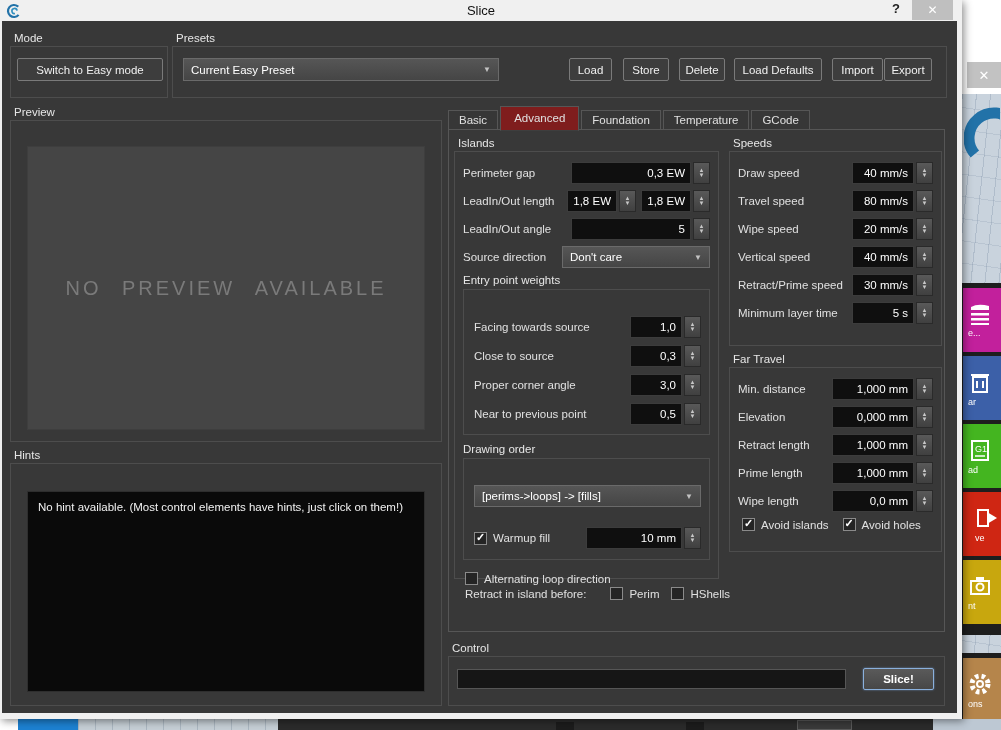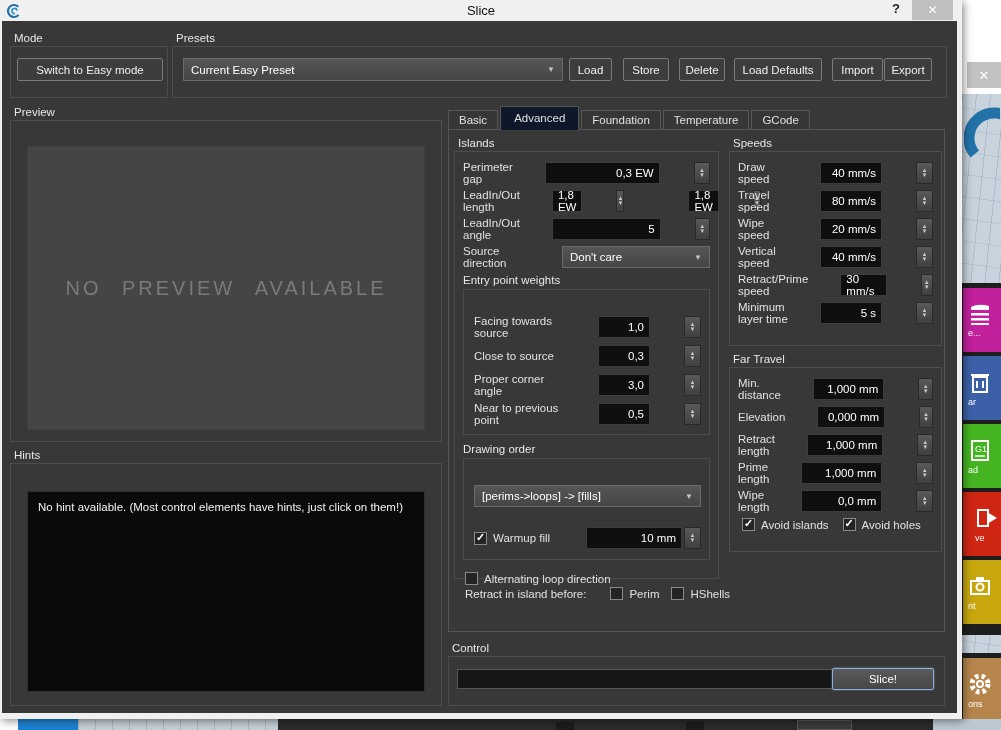--- a/index.html
+++ b/index.html
@@ -46,41 +46,41 @@
   .glabel { font-size:11.5px; color:#e6e6e6; padding-left:4px; height:14px; }
   .gbox { position:absolute; left:0; right:0; top:14px; bottom:0; border:1px solid #4d4d4d; }
 
   
   .g-mode { left:8px; top:11px; width:158px; height:66px; }
   .btn { background:#3d3d3d; border:1px solid #7a7a7a; border-radius:2px; color:#f0f0f0; font-size:11.5px; display:flex; align-items:center; justify-content:center; font-family:"Liberation Sans", sans-serif; }
   .mode-btn { position:absolute; left:6px; top:11px; width:146px; height:23px; }
   .g-presets { left:170px; top:11px; width:775px; height:66px; }
   .combo { background:linear-gradient(#565656,#454545); border:1px solid #6a6a6a; color:#fff; font-size:11.5px; display:flex; align-items:center; padding:0 7px; }
   .combo .arrow { margin-left:auto; font-size:8px; color:#c2c2c2; }
-  .presets-combo { position:absolute; left:10px; top:11px; width:380px; height:23px;text-align:center; }
+  .presets-combo { position:absolute; left:10px; top:11px; width:316px; height:23px;text-align:center; }
   .pbtn { position:absolute; top:11px; height:23px; }
   .pbtn0 { left:396px; width:43px; } .pbtn1 { left:450px; width:46px; }
   .pbtn2 { left:506px; width:46px; } .pbtn3 { left:561px; width:88px; }
   .pbtn4 { left:659px; width:51px; } .pbtn5 { left:711px; width:48px; }
 
   
   .g-preview { left:8px; top:85px; width:432px; height:336px; }
   .preview-panel { position:absolute; left:16px; top:25px; right:16px; bottom:11px; background:#454545; border:1px solid #3e3e3e; display:flex; align-items:center; justify-content:center; }
   .preview-text { color:#7a7a7a; font-size:20px; letter-spacing:3px; word-spacing:12px; }
   .g-hints { left:8px; top:428px; width:432px; height:257px; }
   .hints-panel { position:absolute; left:16px; top:27px; right:16px; bottom:13px; background:#0a0a0a; border:1px solid #2e2e2e; color:#f2f2f2; font-size:11.5px; padding:9px 10px; }
 
   
   .tabbar { position:absolute; left:446px; top:86px; display:flex; align-items:flex-end; height:23px; }
   .tab { background:#373737; border:1px solid #565656; color:#e0e0e0; font-size:11.5px; padding:3px 10px 4px; margin-right:2px; position:relative; top:1px; }
-  .tab.active { background:#0f172a; padding:5px 13px 6px; border-bottom-color:#3e3e3e; z-index:2; top:1px; }
+  .tab.active { background:#7f1d1d; padding:5px 13px 6px; border-bottom-color:#3e3e3e; z-index:2; top:1px; }
   .tabpanel { position:absolute; left:446px; top:108px; width:497px; height:503px; background:#383838; border:1px solid #565656; }
 
   
-  .frow { display:flex; align-items:center; height:22px; margin-bottom:6px;gap:32px; }
+  .frow { display:flex; align-items:center; height:22px; margin-bottom:6px; }
   .flabel { font-size:11.5px; color:#e0e0e0; flex:1; }
   .field { background:#0f0f0f; border:1px solid #3c3c3c; color:#fff; font-size:11.5px; height:22px; display:flex; align-items:center; justify-content:flex-end; padding:0 5px; }
   .spin { width:17px; height:22px; margin-left:2px; background:linear-gradient(#595959,#404040); border:1px solid #2a2a2a; display:flex; flex-direction:column; align-items:center; justify-content:center; color:#c8c8c8; }
   .spin i { font-style:normal; font-size:6px; line-height:5px; }
   .cb { width:13px; height:13px; background:#242424; border:1px solid #8a8a8a; display:inline-flex; align-items:center; justify-content:center; flex:none; }
   .cb.on::after { content:"✓"; color:#fff; font-size:11px; font-weight:bold; margin-top:-2px; }
   .cblabel { font-size:11.5px; color:#e0e0e0; margin-left:6px; }
 
   .g-islands { left:5px; top:7px; width:265px; height:442px; }
   .g-islands .gbox { padding:10px 8px 0 8px; }
@@ -101,21 +101,21 @@
 
   .g-speeds { left:280px; top:7px; width:213px; height:209px; }
   .g-speeds .gbox, .g-fartravel .gbox { padding:10px 8px 0 8px; }
   .g-fartravel { left:280px; top:223px; width:213px; height:199px; }
   .checks-row { display:flex; align-items:center; margin-top:2px; padding-left:4px; }
   .checks-row .gap { width:14px; }
 
   
   .g-control { left:446px; top:621px; width:497px; height:64px; }
   .progress { position:absolute; left:8px; top:12px; width:389px; height:20px; background:#161616; border:1px solid #565656; }
-  .slice-btn { position:absolute; right:10px; top:11px; width:102px; height:22px; background:linear-gradient(#5a5a5a,#474747); border:1px solid #8ab0dc; border-radius:2px; color:#fff; font-size:11.5px; display:flex; align-items:center; justify-content:center; box-shadow:0 0 2px rgba(120,160,220,.8); }
+  .slice-btn { position:absolute; right:10px; top:11px; width:71px; height:22px; background:linear-gradient(#5a5a5a,#474747); border:1px solid #8ab0dc; border-radius:2px; color:#fff; font-size:11.5px; display:flex; align-items:center; justify-content:center; box-shadow:0 0 2px rgba(120,160,220,.8);font-weight:bold; }
 </style>
 </head>
 <body>
 
 <div class="screen">
 
   <div class="bg-right"></div>
   <div class="bg-viewport">
     <svg width="36" height="90" viewBox="0 0 36 90">
       <circle cx="30" cy="38" r="25" fill="none" stroke="#2272a8" stroke-width="11" stroke-dasharray="118 40" transform="rotate(140 30 38)"></circle>

